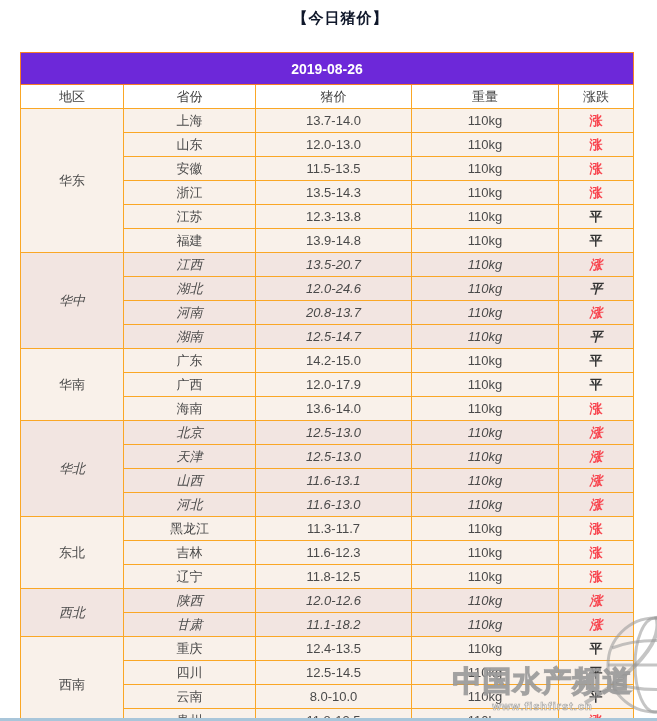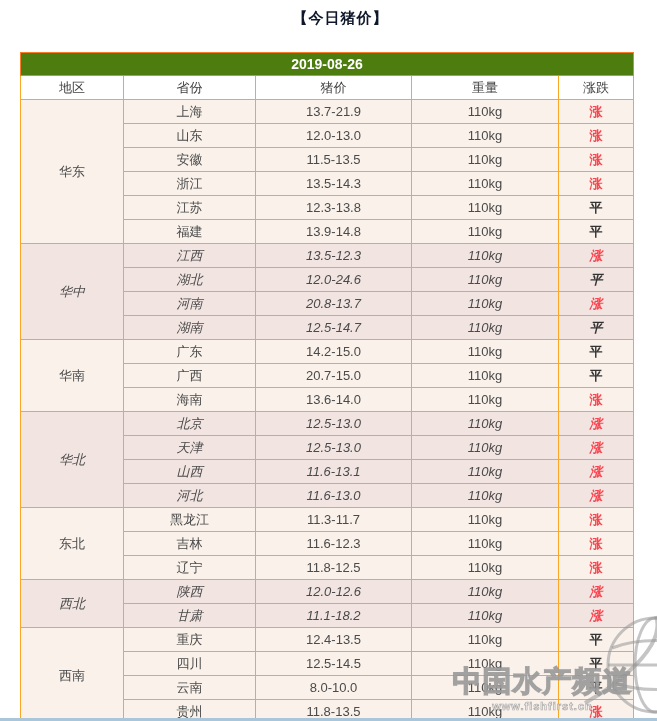--- a/index.html
+++ b/index.html
@@ -19,22 +19,22 @@
   .table-wrap { position:absolute; left:20px; top:52px; width:613px; }
   table { border-collapse:collapse; width:613px; table-layout:fixed; }
   th, td {
     border:1px solid #faa726;
     text-align:center; vertical-align:middle;
     font-size:13px; color:#4a4a4a;
     height:24px; padding:0;
     overflow:hidden; white-space:nowrap;
   }
   tr.date-bar th {
-    background:#4d7c0f; border:1px solid #f87d26;
-    color:#ffffff; font-size:14px; font-weight:600; height:23px;
+    background:#6d28d9; border:1px solid #f87d26;
+    color:#ffffff; font-size:14px; font-weight:600; height:32px;
   }
   tr.cols th { background:#ffffff; font-weight:normal; color:#404040;text-align:center; }
   tr.g-light td { background:#f9f1ea; }
   tr.g-pink  td { background:#f2e5e1;font-style:italic; }
   .watermark {
     position:absolute; left:425px; top:662px; width:235px;
     text-align:center; pointer-events:none; z-index:5;
   }
   .wm-text {
     font-size:29px; font-weight:bold; letter-spacing:1px;
@@ -79,21 +79,21 @@
         <th>省份</th>
         <th>猪价</th>
         <th>重量</th>
         <th>涨跌</th>
       </tr>
     </thead>
     <tbody id="table-body">
         <tr class="g-light">
           <td rowspan="6">华东</td>
           <td>上海</td>
-          <td>13.7-21.9</td>
+          <td>13.7-14.0</td>
           <td>110kg</td>
           <td style="font-weight: bold; color: rgb(248, 69, 79);">涨</td>
         </tr>
         <tr class="g-light">
           <td>山东</td>
           <td>12.0-13.0</td>
           <td>110kg</td>
           <td style="font-weight: bold; color: rgb(248, 69, 79);">涨</td>
         </tr>
         <tr class="g-light">
@@ -116,21 +116,21 @@
         </tr>
         <tr class="g-light">
           <td>福建</td>
           <td>13.9-14.8</td>
           <td>110kg</td>
           <td style="font-weight: bold; color: rgb(51, 51, 51);">平</td>
         </tr>
         <tr class="g-pink">
           <td rowspan="4">华中</td>
           <td>江西</td>
-          <td>13.5-12.3</td>
+          <td>13.5-20.7</td>
           <td>110kg</td>
           <td style="font-weight: bold; color: rgb(248, 69, 79);">涨</td>
         </tr>
         <tr class="g-pink">
           <td>湖北</td>
           <td>12.0-24.6</td>
           <td>110kg</td>
           <td style="font-weight: bold; color: rgb(51, 51, 51);">平</td>
         </tr>
         <tr class="g-pink">
@@ -147,21 +147,21 @@
         </tr>
         <tr class="g-light">
           <td rowspan="3">华南</td>
           <td>广东</td>
           <td>14.2-15.0</td>
           <td>110kg</td>
           <td style="font-weight: bold; color: rgb(51, 51, 51);">平</td>
         </tr>
         <tr class="g-light">
           <td>广西</td>
-          <td>20.7-15.0</td>
+          <td>12.0-17.9</td>
           <td>110kg</td>
           <td style="font-weight: bold; color: rgb(51, 51, 51);">平</td>
         </tr>
         <tr class="g-light">
           <td>海南</td>
           <td>13.6-14.0</td>
           <td>110kg</td>
           <td style="font-weight: bold; color: rgb(248, 69, 79);">涨</td>
         </tr>
         <tr class="g-pink">

